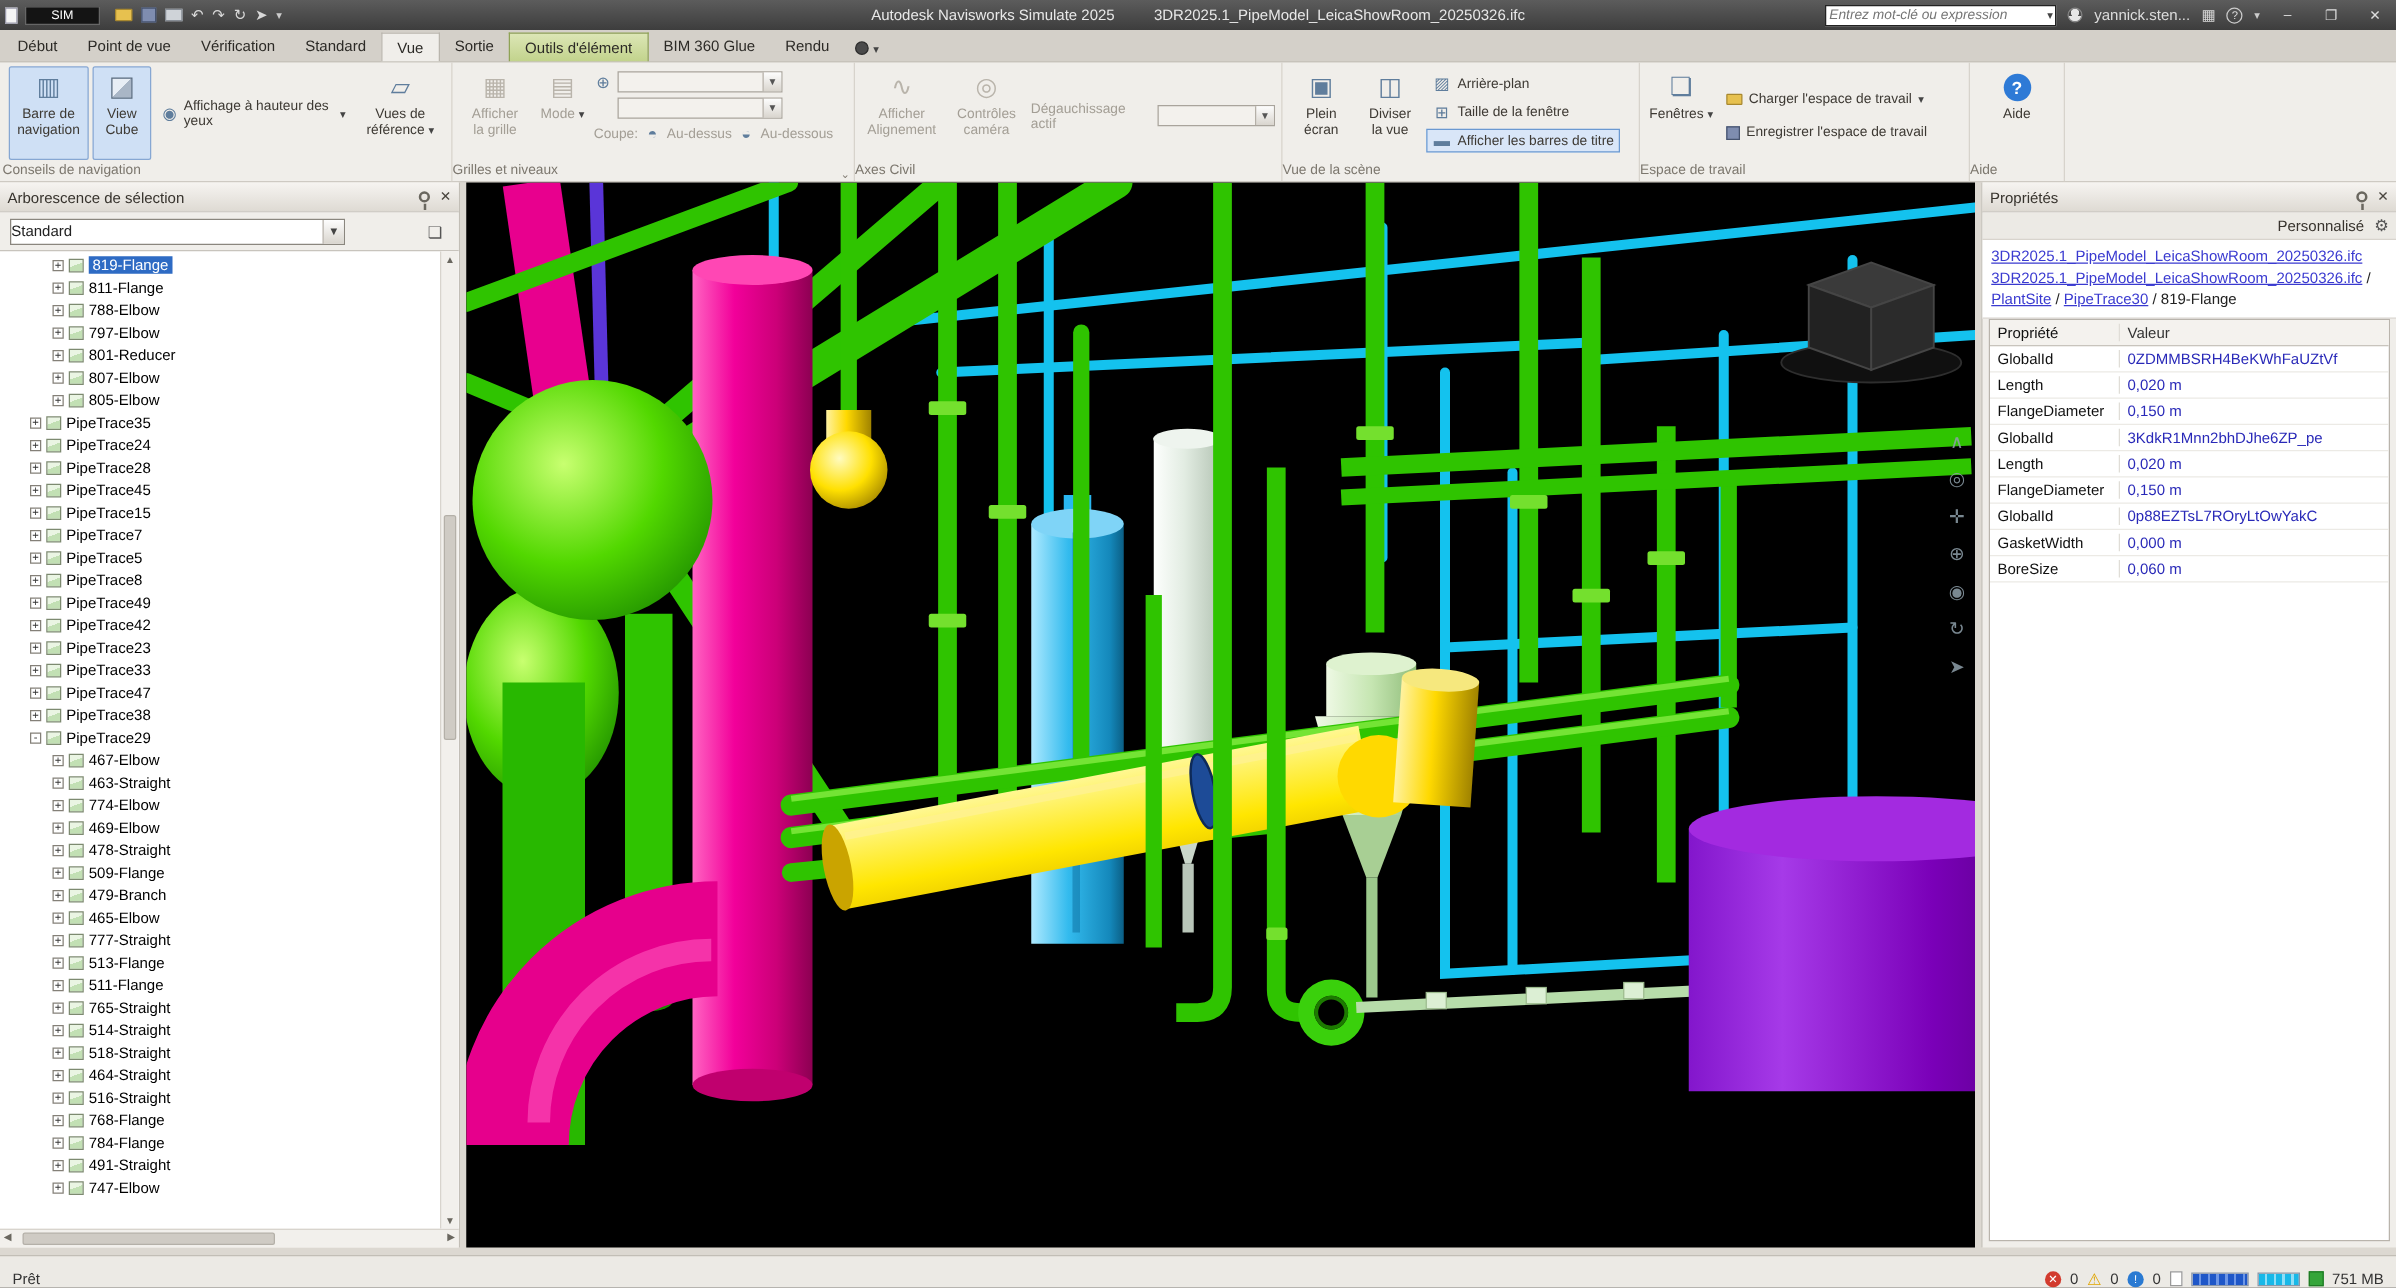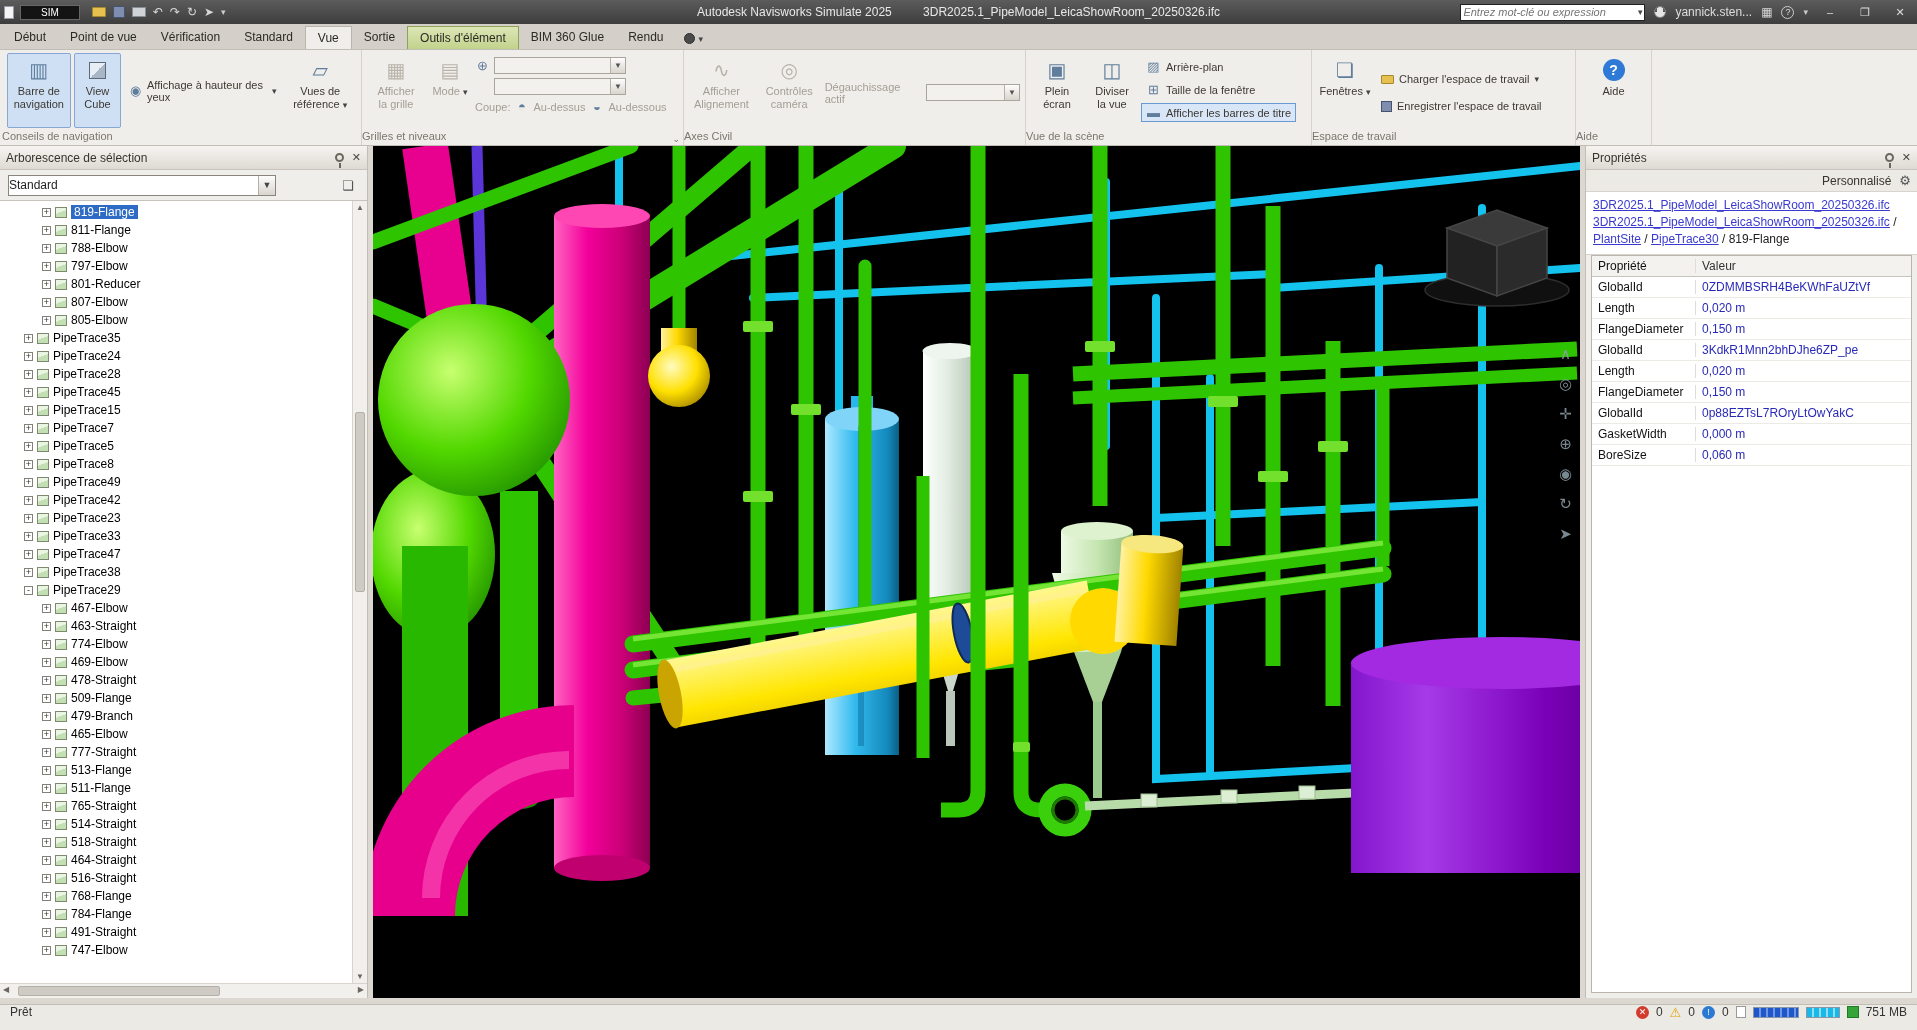--- a/index.html
+++ b/index.html
@@ -94,21 +94,21 @@
   .ptabs{display:flex;gap:3px;padding:4px 5px 0;background:#f0eeea}
   .ptab{flex:1;text-align:center;font-size:12px;color:#2e2b26;height:20px;line-height:18px;background:linear-gradient(#f9f7f4,#dcd8d1);border:1px solid #a9a49c;border-radius:2px 2px 0 0}
   .ptab.active{background:#fff;border-bottom-color:#fff}
   .ptable{flex:1;background:#fff;margin:0 5px 5px;border:1px solid #b9b4ac;font-size:12px;overflow:hidden}
   .prow{display:flex;height:21px;align-items:center;border-bottom:1px solid #eceae5}
   .prow.head{background:#f4f2ee;border-bottom:1px solid #c8c4bd;color:#333}
   .pname{width:104px;padding:0 6px;border-right:1px solid #e0ddd7;color:#111;overflow:hidden}
   .pval{flex:1;padding:0 6px;color:#2929b8;overflow:hidden}
   .prow.head .pval{color:#333}
   
-  .statusbar{height:26px;background:#eceae5;border-top:1px solid #c2beb6;display:flex;align-items:flex-start;padding:0 10px;font-size:12px;color:#333}
+  .statusbar{height:26px;background:#eceae5;border-top:1px solid #c2beb6;display:flex;align-items:flex-end;padding:0 10px;font-size:12px;color:#333}
   .sb-right{margin-left:auto;display:flex;align-items:center;gap:7px}
   .sb-err{width:13px;height:13px;border-radius:50%;background:#d23b2e;color:#fff;font-size:9px;line-height:13px;text-align:center}
   .sb-warn{color:#e0a500;font-size:13px;line-height:1}
   .sb-info{width:13px;height:13px;border-radius:50%;background:#2a7ad2;color:#fff;font-size:9px;line-height:13px;text-align:center}
   .sb-sheet{width:10px;height:12px;background:#fff;border:1px solid #999}
   .meter1{width:46px;height:11px;border:1px solid #8a96a8;background:repeating-linear-gradient(90deg,#1f57c8 0 5px,#6d96e6 5px 7px)}
   .meter2{width:34px;height:11px;border:1px solid #8a96a8;background:repeating-linear-gradient(90deg,#18b8e8 0 5px,#8fdef6 5px 7px)}
   .mem-ic{width:12px;height:12px;background:#35a53a;border:1px solid #1f7a24}
 </style>
 </head>

